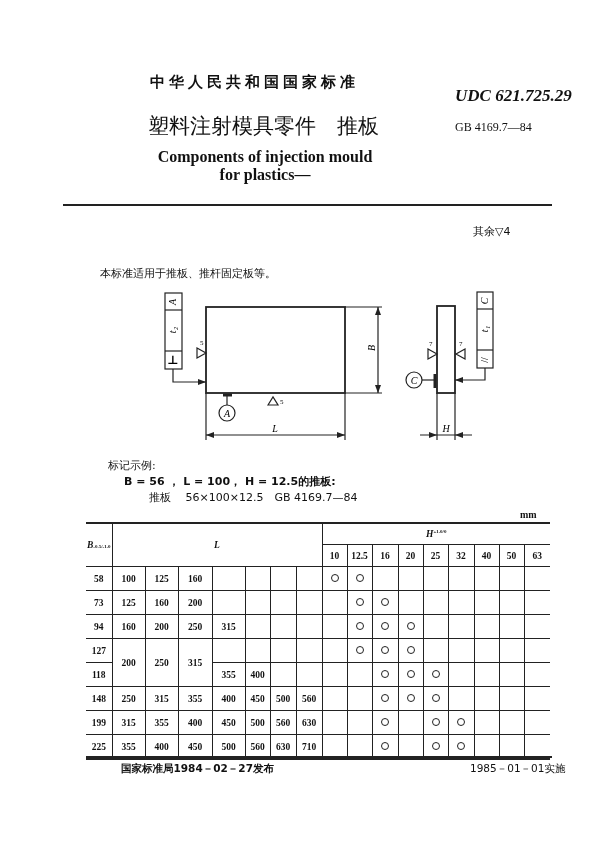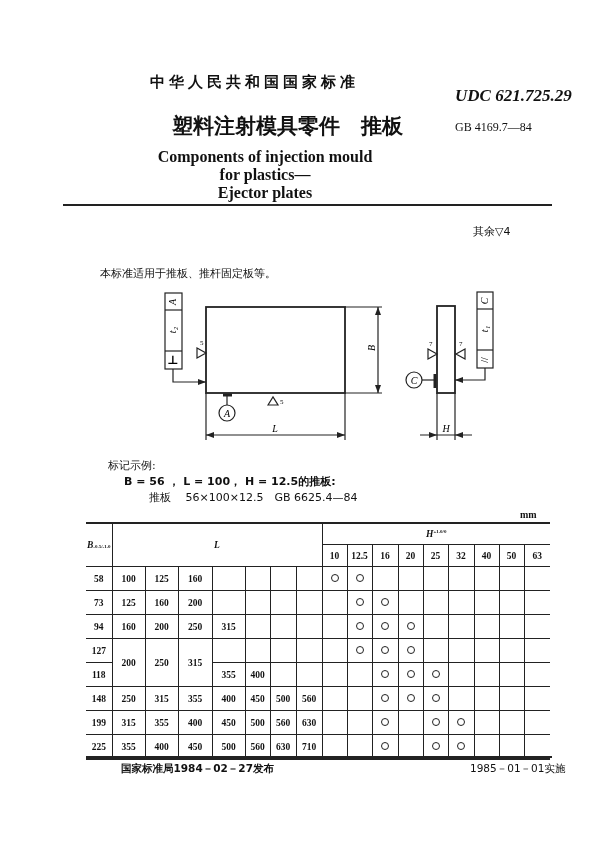--- a/index.html
+++ b/index.html
@@ -2,21 +2,21 @@
 <html><head>
 <meta charset="utf-8">
 <style>
   html, body { margin:0; padding:0; background:#fff; }
   body { width:600px; height:849px; position:relative; overflow:hidden; color:#111;
          font-family:"Liberation Serif", "DejaVu Serif", serif; }
   .abs { position:absolute; }
   .hdr-cn { left:150px; top:73px; font-size:15px; font-weight:bold; letter-spacing:4px;
             font-family:"DejaVu Sans", sans-serif; }
   .udc { left:455px; top:86px; font-size:17px; font-weight:bold;font-style:italic; }
-  .title-cn { left:172px; top:112px; font-size:21px; font-weight:bold; font-family:"DejaVu Sans", sans-serif; }
+  .title-cn { left:148px; top:112px; font-size:21px; font-weight:normal; font-family:"DejaVu Sans", sans-serif; }
   .gb { left:455px; top:120px; font-size:12px; font-weight:normal; }
   .title-en { left:150px; top:148px; width:230px; text-align:center; font-size:16px; font-weight:bold; line-height:18px; }
   .rule-top { left:25px; top:204px; width:465px; height:2px; background:#222; }
   .scope { left:100px; top:218px; font-size:11px; font-family:"DejaVu Sans", sans-serif;margin-top:48px; }
   .rest { left:473px; top:224px; font-size:11px; font-family:"DejaVu Sans", sans-serif; }
   .ex { left:108px; font-size:11px; font-family:"DejaVu Sans", sans-serif; }
   .unit { left:520px; top:509px; font-size:10px; font-weight:bold; }
   table.dims { position:absolute; left:86px; top:522px; border-collapse:collapse; font-size:9.5px; font-weight:bold; }
   table.dims td { border:1px solid #222; text-align:center; padding:0; height:21px; }
   table.dims tr.h1 td { height:20px; }
@@ -32,21 +32,20 @@
 </style>
 </head>
 <body>
 
 <div class="abs hdr-cn">中华人民共和国国家标准</div>
 <div class="abs udc">UDC 621.725.29</div>
 <div class="abs title-cn">塑料注射模具零件　推板</div>
 <div class="abs gb">GB 4169.7—84</div>
 <div class="abs title-en">
   <div>Components of injection mould for plastics—</div>
-  <div>Ejector plates</div>
 </div>
 <div class="abs rule-top" style="left:63px;width:489px;"></div>
 
 <div class="abs scope">本标准适用于推板、推杆固定板等。</div>
 <div class="abs rest">其余▽4</div>
 
 <svg class="abs" style="left:150px;top:280px;" width="250" height="170">
   <g stroke="#222" fill="none" stroke-width="1.2">
     <rect x="56" y="27" width="139" height="86" stroke-width="1.8"></rect>
 
@@ -112,21 +111,21 @@
   <text x="85" y="52" text-anchor="middle" class="lbl" transform="rotate(-90 85 49)">t₁</text>
   <text x="85" y="83" text-anchor="middle" font-size="10" font-weight="bold" transform="rotate(-90 85 80)">//</text>
   <text x="29" y="66" font-size="7">7</text>
   <text x="59" y="66" font-size="7">7</text>
   <text x="14" y="104" text-anchor="middle" class="lbl">C</text>
   <text x="46" y="152" text-anchor="middle" class="lbl">H</text>
 </svg>
 
 <div class="abs ex" style="top:458px;">标记示例:</div>
 <div class="abs ex" style="top:474px;left:124px;font-weight:bold;">B = 56 ， L = 100， H = 12.5的推板:</div>
-<div class="abs ex" style="top:490px;left:149px;">推板　 56×100×12.5　GB 6625.4—84</div>
+<div class="abs ex" style="top:490px;left:149px;">推板　 56×100×12.5　GB 4169.7—84</div>
 
 <div class="abs unit">mm</div>
 
 <table class="dims">
   <colgroup>
     <col style="width:26px">
       <col style="width:33px">
       <col style="width:33px">
       <col style="width:34px">
     <col style="width:33px">

